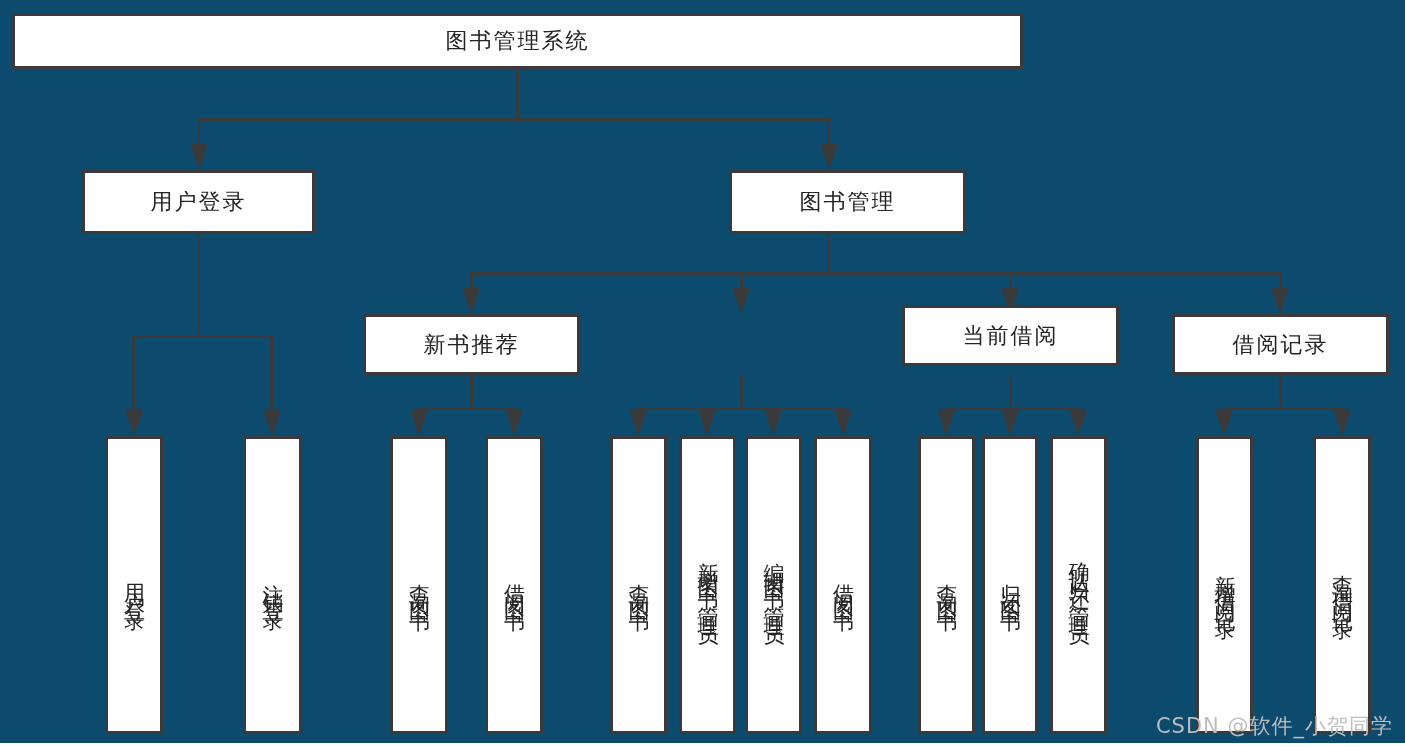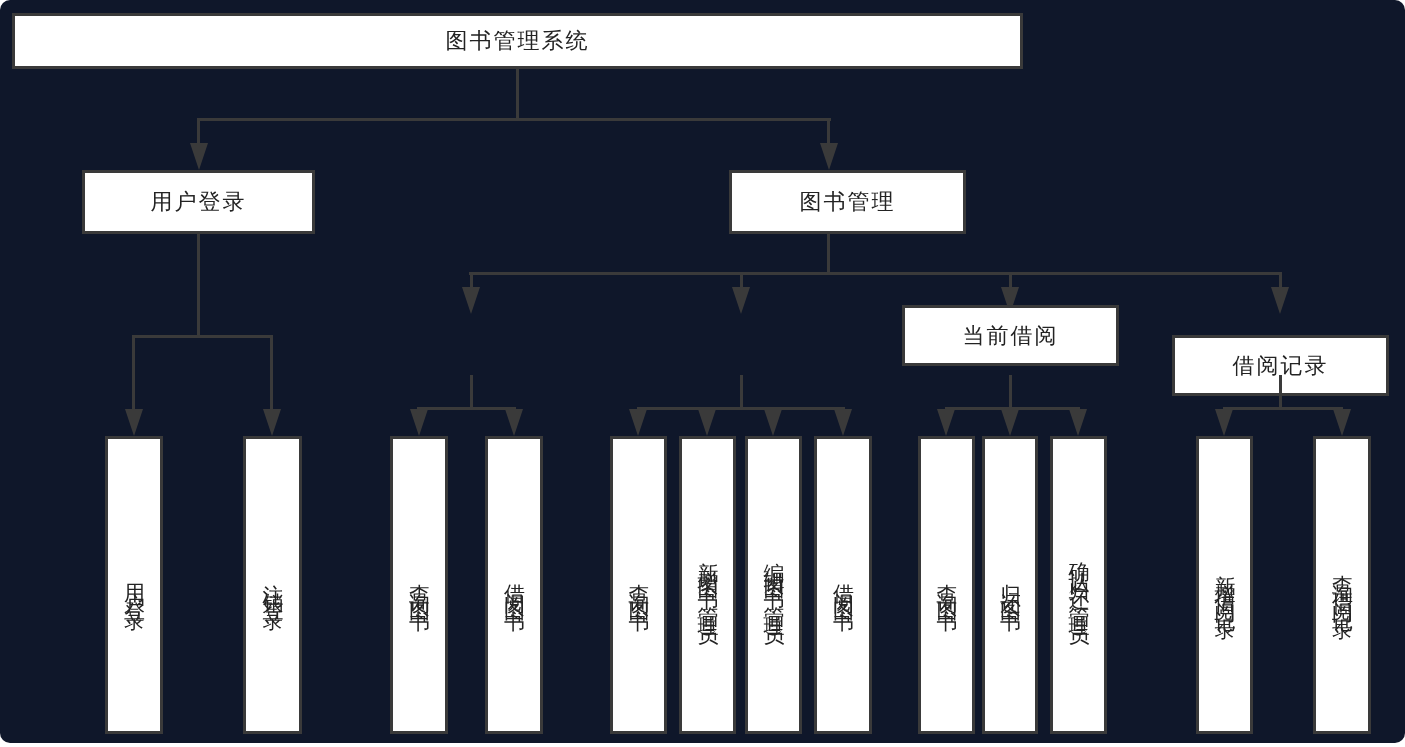--- a/index.html
+++ b/index.html
@@ -1,23 +1,22 @@
 <!DOCTYPE html>
 <html><head>
 <meta charset="utf-8">
 <style>
   html, body { margin: 0; padding: 0; background: #ffffff; }
   .canvas {
     position: relative;
     width: 1405px;
     height: 743px;
-    background: #0f172a;
+    background: #0c4a6e;
     font-family: "DejaVu Sans", "Liberation Sans", sans-serif;
     overflow: hidden;
-    border-radius: 10px;
   }
   .box {
     position: absolute;
     box-sizing: border-box;
     border: 3px solid #3a3a3a;
     background: #ffffff;
     color: #232323;
     display: flex;
     align-items: center;
     justify-content: center;
@@ -91,24 +90,27 @@
   <div class="line" style="left:469px; top:272px; width:813px; height:3px;"></div>
   <div class="line" style="left:470px; top:272px; width:3px; height:18px;"></div>
   <div class="arrow" style="left:462px; top:287px;"></div>
   <div class="line" style="left:740px; top:272px; width:3px; height:18px;"></div>
   <div class="arrow" style="left:732px; top:287px;"></div>
   <div class="line" style="left:1009px; top:272px; width:3px; height:18px;"></div>
   <div class="arrow" style="left:1001px; top:287px;"></div>
   <div class="line" style="left:1279px; top:272px; width:3px; height:18px;"></div>
   <div class="arrow" style="left:1271px; top:287px;"></div>
 
+  <div class="box hbox" style="left:363px; top:314px; width:217px; height:61px;">
+    <span>新书推荐</span>
+  </div>
   <div class="box hbox" style="left:902px; top:305px; width:217px; height:61px;">
     <span>当前借阅</span>
   </div>
-  <div class="box hbox" style="left:1172px; top:314px; width:217px; height:61px;margin-top:21px;">
+  <div class="box hbox" style="left:1172px; top:314px; width:217px; height:61px;">
     <span>借阅记录</span>
   </div>
 
   <div class="line" style="left:470px; top:375px; width:3px; height:34px;"></div>
   <div class="line" style="left:417px; top:407px; width:99px; height:3px;"></div>
   <div class="arrow" style="left:410px; top:409px;"></div>
   <div class="arrow" style="left:505px; top:409px;"></div>
 
   <div class="line" style="left:740px; top:375px; width:3px; height:34px;"></div>
   <div class="line" style="left:637px; top:407px; width:208px; height:3px;"></div>
@@ -165,14 +167,15 @@
     <span>确认归还（管理员）</span>
   </div>
 
   <div class="box vbox" style="left:1196px; top:436px; width:57px; height:298px;">
     <span>新增借阅记录</span>
   </div>
   <div class="box vbox" style="left:1313px; top:436px; width:58px; height:298px;">
     <span>查询借阅记录</span>
   </div>
 
+  <div class="watermark">CSDN @软件_小贺同学</div>
 
 </div>
 
 </body></html>

